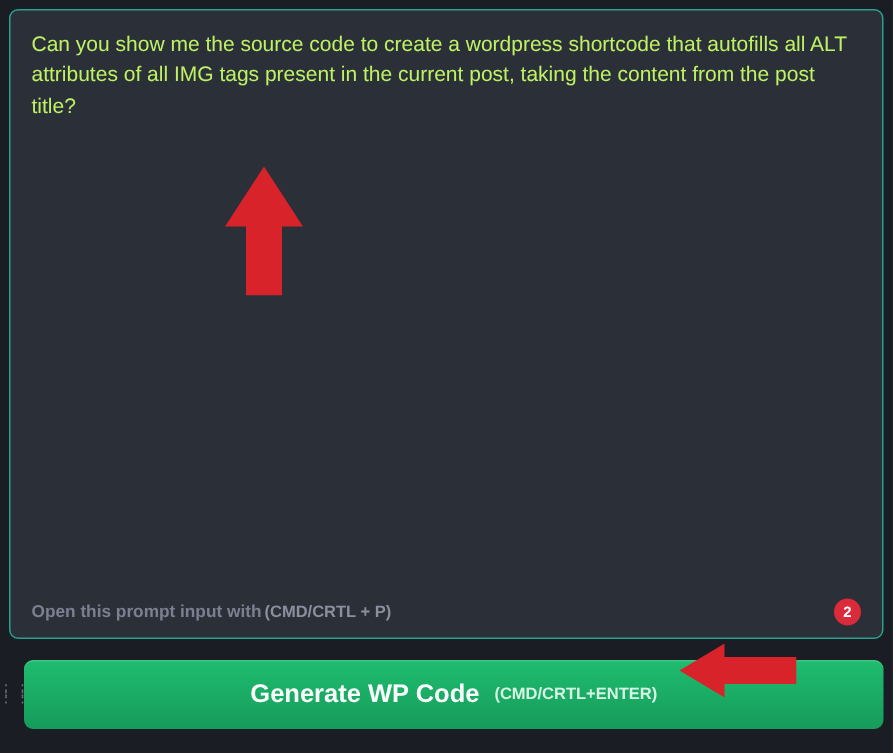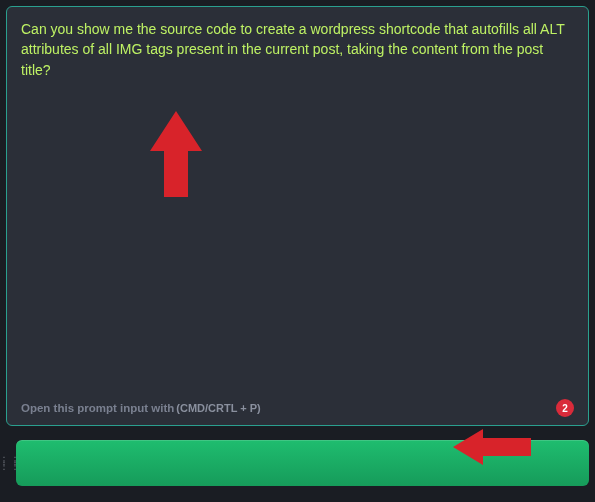--- a/index.html
+++ b/index.html
@@ -126,17 +126,19 @@
     <span class="count-badge">2</span>
   </div>
 </div>
 
 <div class="generate-row">
   <div class="drag-handle">
     <div>⋮⋮</div>
     <div>⋮⋮</div>
   </div>
   <button class="generate-btn">
+    <span class="generate-label">Generate WP Code</span>
+    <span class="generate-shortcut">(CMD/CRTL+ENTER)</span>
     <svg class="annot-arrow arrow-left" style="position:absolute;" width="78" height="36" viewBox="0 0 78 36">
       <path d="M0 18 L30 0 L30 9 L78 9 L78 27 L30 27 L30 36 Z" fill="#d8232a"></path>
     </svg>
   </button>
 </div>
 
 </body></html>

